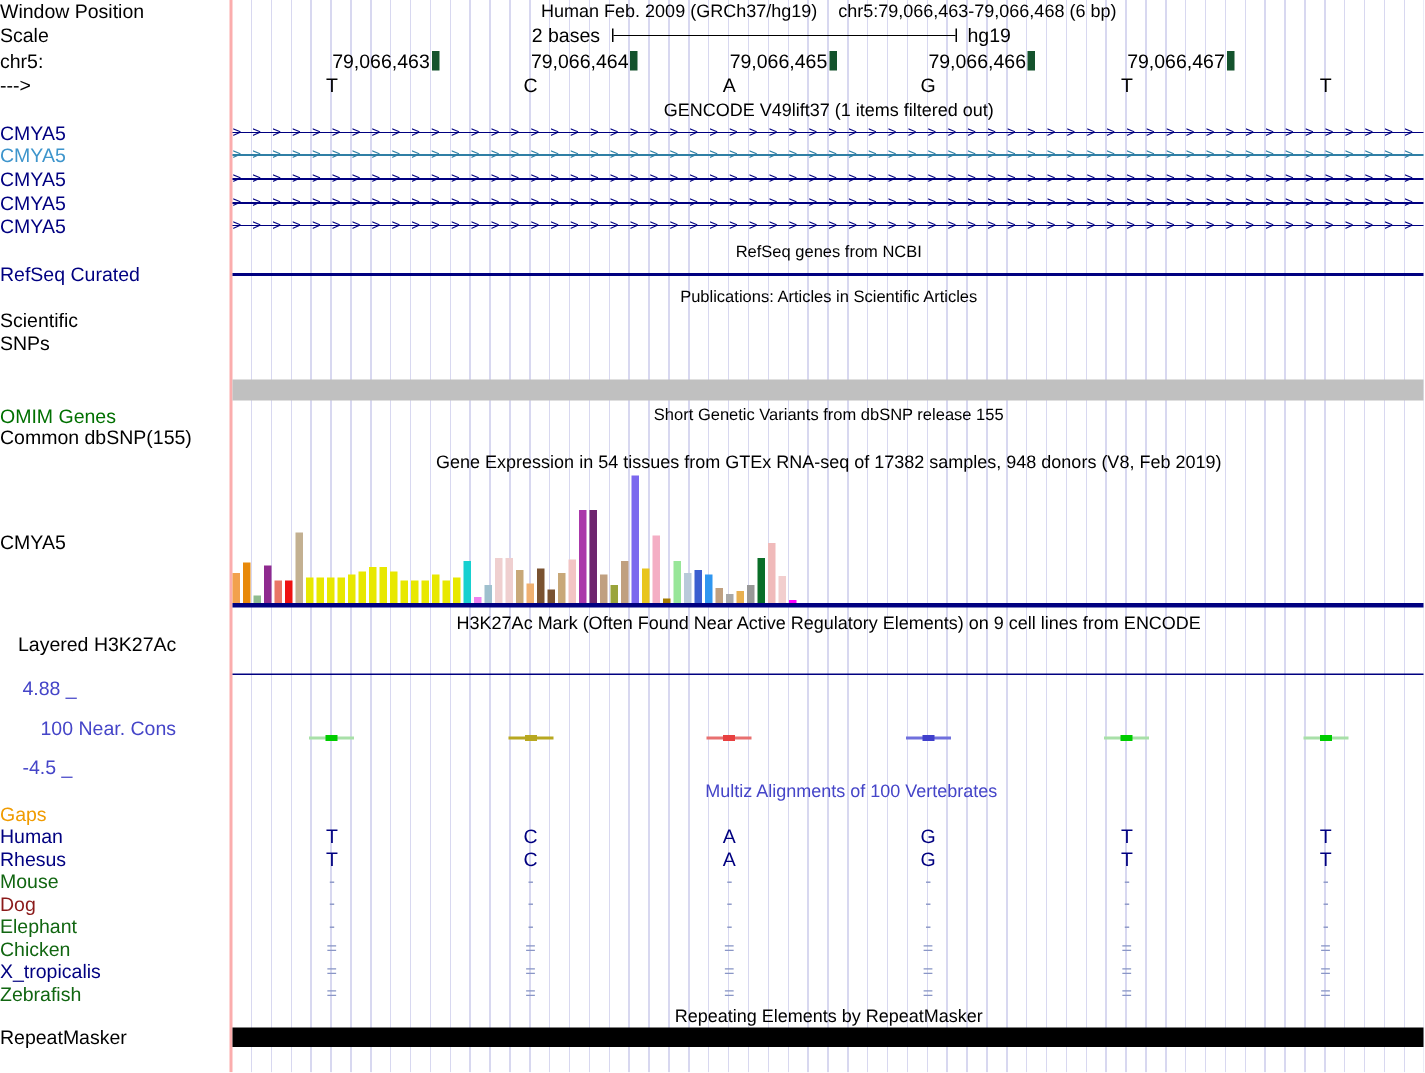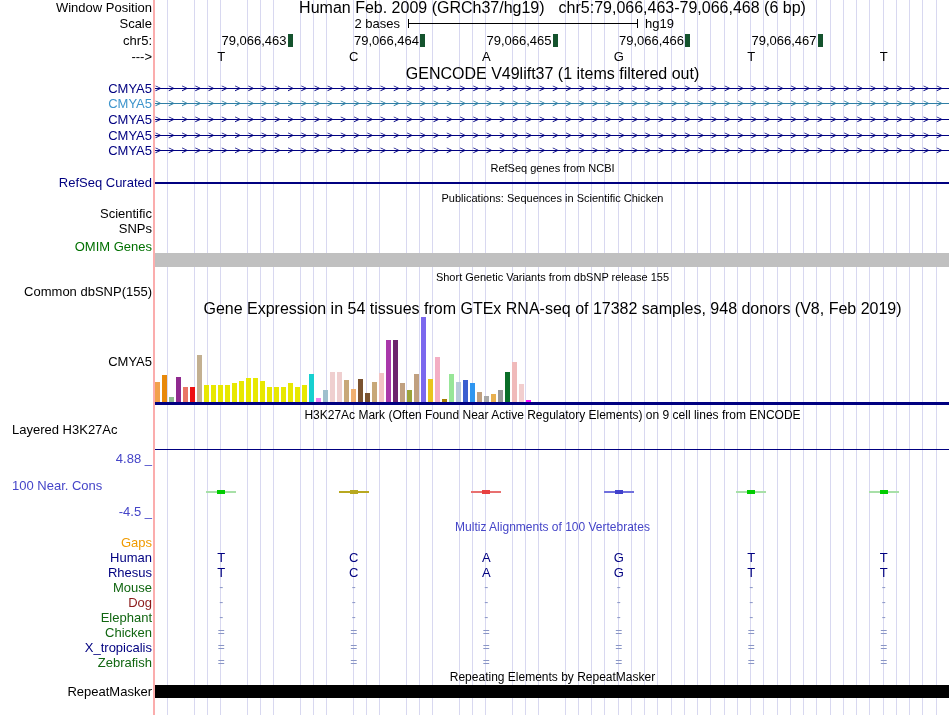--- a/index.html
+++ b/index.html
@@ -5,26 +5,26 @@
   :root{
     --navy:#000080; --grid:#d8d8f0; --pink:#fbadad; --purple:#4545c8;
     --green:#007000;
   }
   html,body{margin:0;padding:0;background:#fff;}
   #screen{position:relative;width:950px;height:715px;background:#fff;overflow:hidden;
           font-family:"Liberation Sans", sans-serif;color:#000;}
   .grid{position:absolute;left:155px;top:0;width:794px;height:715px;z-index:0;
         background:repeating-linear-gradient(to right,transparent 0px,transparent 12.25px,var(--grid) 12.25px,var(--grid) 13.25px);}
   .guide{position:absolute;left:153px;top:0;width:2px;height:715px;background:var(--pink);z-index:1;}
-  .lbl{position:absolute;left:0;width:152px;text-align:right;font-size:13px;line-height:13px;height:13px;white-space:nowrap;z-index:3;}
+  .lbl{position:absolute;left:0;width:152px;font-size:13px;line-height:13px;height:13px;white-space:nowrap;z-index:3;}
   .lbl-left{position:absolute;left:12px;text-align:left;font-size:13px;line-height:13px;height:13px;white-space:nowrap;z-index:3;}
   .ctr{position:absolute;left:155px;width:795px;text-align:center;font-size:12px;line-height:13px;height:13px;white-space:nowrap;z-index:3;}
   .sm{font-size:11px;}
-  .lg{font-size:16px;}
-  .purple{color:var(--purple);}
+  .lg{font-size:12px;}
+  .purple{color:var(--purple);margin-left:15px;}
   .green{color:var(--green);}
   .navy{color:var(--navy);}
   .hline{position:absolute;left:155px;width:794px;z-index:2;}
   .ruler-tick{position:absolute;font-size:13px;line-height:13px;height:13px;text-align:right;
               border-right:5px solid #14532d;padding-right:1px;z-index:3;}
   .base-letter{position:absolute;width:40px;text-align:center;font-size:13px;line-height:13px;z-index:3;}
   .gene-arrows{position:absolute;left:155px;width:794px;height:13px;overflow:hidden;z-index:2;
                font-size:10px;line-height:13px;letter-spacing:7.4px;white-space:nowrap;}
   .omim-bar{position:absolute;left:155px;width:794px;height:14px;background:#c0c0c0;z-index:2;}
   #gtex-bars{position:absolute;left:155px;width:400px;height:90px;display:flex;align-items:flex-end;z-index:2;}
@@ -83,25 +83,25 @@
       <div class="lbl" style="top: 129px; color: rgb(0, 0, 128);">CMYA5</div>
       <div class="gene-arrows" style="top: 129px; color: rgb(0, 0, 128); background: linear-gradient(transparent 6px, rgb(0, 0, 128) 6px, rgb(0, 0, 128) 7px, transparent 7px);">&gt;&gt;&gt;&gt;&gt;&gt;&gt;&gt;&gt;&gt;&gt;&gt;&gt;&gt;&gt;&gt;&gt;&gt;&gt;&gt;&gt;&gt;&gt;&gt;&gt;&gt;&gt;&gt;&gt;&gt;&gt;&gt;&gt;&gt;&gt;&gt;&gt;&gt;&gt;&gt;&gt;&gt;&gt;&gt;&gt;&gt;&gt;&gt;&gt;&gt;&gt;&gt;&gt;&gt;&gt;&gt;&gt;&gt;&gt;&gt;</div>
       <div class="lbl" style="top: 144px; color: rgb(0, 0, 128);">CMYA5</div>
       <div class="gene-arrows" style="top: 144px; color: rgb(0, 0, 128); background: linear-gradient(transparent 6px, rgb(0, 0, 128) 6px, rgb(0, 0, 128) 7px, transparent 7px);">&gt;&gt;&gt;&gt;&gt;&gt;&gt;&gt;&gt;&gt;&gt;&gt;&gt;&gt;&gt;&gt;&gt;&gt;&gt;&gt;&gt;&gt;&gt;&gt;&gt;&gt;&gt;&gt;&gt;&gt;&gt;&gt;&gt;&gt;&gt;&gt;&gt;&gt;&gt;&gt;&gt;&gt;&gt;&gt;&gt;&gt;&gt;&gt;&gt;&gt;&gt;&gt;&gt;&gt;&gt;&gt;&gt;&gt;&gt;&gt;</div>
     </div>
 
   <div class="ctr sm" style="top:162px">RefSeq genes from NCBI</div>
   <div class="lbl navy" style="top:176px">RefSeq Curated</div>
   <div class="hline" style="top:182px;height:2px;background:var(--navy)"></div>
 
-  <div class="ctr sm" style="top:192px">Publications: Sequences in Scientific Chicken</div>
+  <div class="ctr sm" style="top:192px">Publications: Articles in Scientific Articles</div>
   <div class="lbl" style="top:207px">Scientific</div>
   <div class="lbl" style="top:222px">SNPs</div>
 
-  <div class="lbl green" style="top:240px">OMIM Genes</div>
+  <div class="lbl green" style="top:271px">OMIM Genes</div>
   <div class="omim-bar" style="top:253px"></div>
 
   <div class="ctr sm" style="top:271px">Short Genetic Variants from dbSNP release 155</div>
   <div class="lbl" style="top:285px">Common dbSNP(155)</div>
 
   <div class="ctr lg" style="top:302px">Gene Expression in 54 tissues from GTEx RNA-seq of 17382 samples, 948 donors (V8, Feb 2019)</div>
   <div class="lbl" style="top:355px">CMYA5</div>
   <div id="gtex-bars" style="top:312px">
       <div class="gtex-bar" style="height: 20px; background: rgb(242, 161, 77);"></div>
       <div class="gtex-bar" style="height: 27px; background: rgb(232, 137, 10);"></div>

